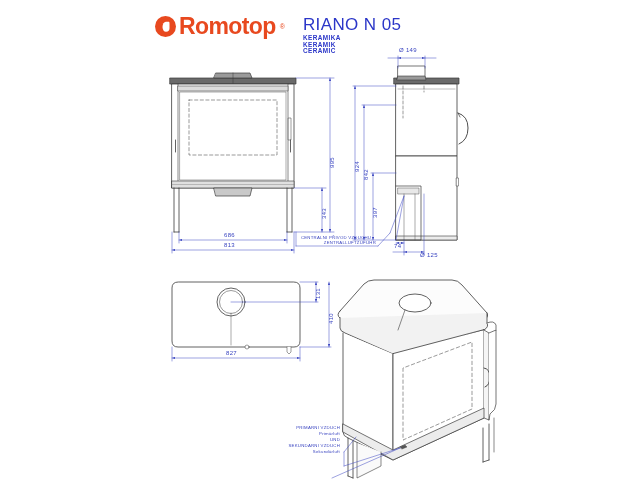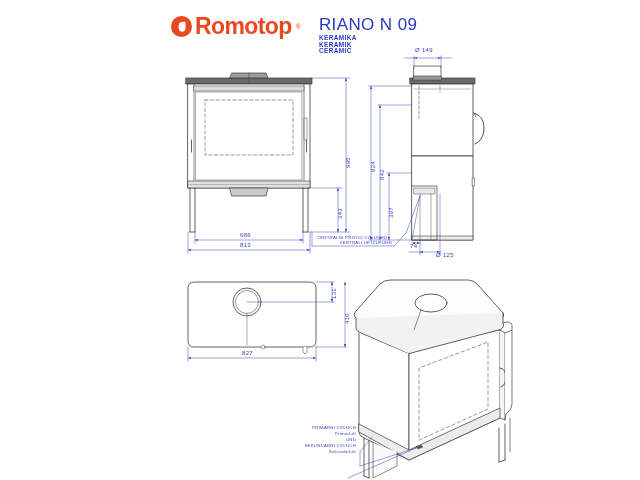--- a/index.html
+++ b/index.html
@@ -1,21 +1,21 @@
 <!DOCTYPE html>
 <html><head>
 <meta charset="utf-8">
 <style>
   html,body{margin:0;padding:0;background:#ffffff;}
   body{
     width:640px;height:480px;overflow:hidden;position:relative;
     font-family:"Liberation Sans", sans-serif;
     background:#ffffff;
   }
-  .sheet{position:absolute;inset:0;width:588px;height:480px;background:#fff;margin-left:16px;}
+  .sheet{position:absolute;inset:0;width:588px;height:480px;background:#fff;}
 
   
   .header{position:absolute;left:155px;top:16px;display:flex;align-items:flex-start;gap:10px;}
   .logo{display:flex;align-items:center;gap:3px;}
   .logo-mark{width:21px;height:21px;border-radius:50%;background:#E8491F;position:relative;flex:none;}
   .logo-mark .flame{
     position:absolute;left:50%;top:50%;transform:translate(-50%,-52%);
     width:7px;height:10px;background:#fff;
     border-radius:55% 10% 55% 55%/60% 25% 40% 55%;
   }
@@ -55,21 +55,21 @@
 
   <div class="header">
     <div class="logo">
       <span class="logo-mark">
         <span class="flame"></span>
       </span>
       <span class="logo-word">Romotop</span>
       <span class="logo-reg">®</span>
     </div>
     <div class="titleblock">
-      <div class="model-title">RIANO N 09</div>
+      <div class="model-title">RIANO N 05</div>
       <div class="mat-list">
         <div>KERAMIKA</div>
         <div>KERAMIK</div>
         <div>CERAMIC</div>
       </div>
     </div>
   </div>
 
   <div class="draw">
   <svg width="640" height="480" viewBox="0 0 640 480" xmlns="http://www.w3.org/2000/svg">

